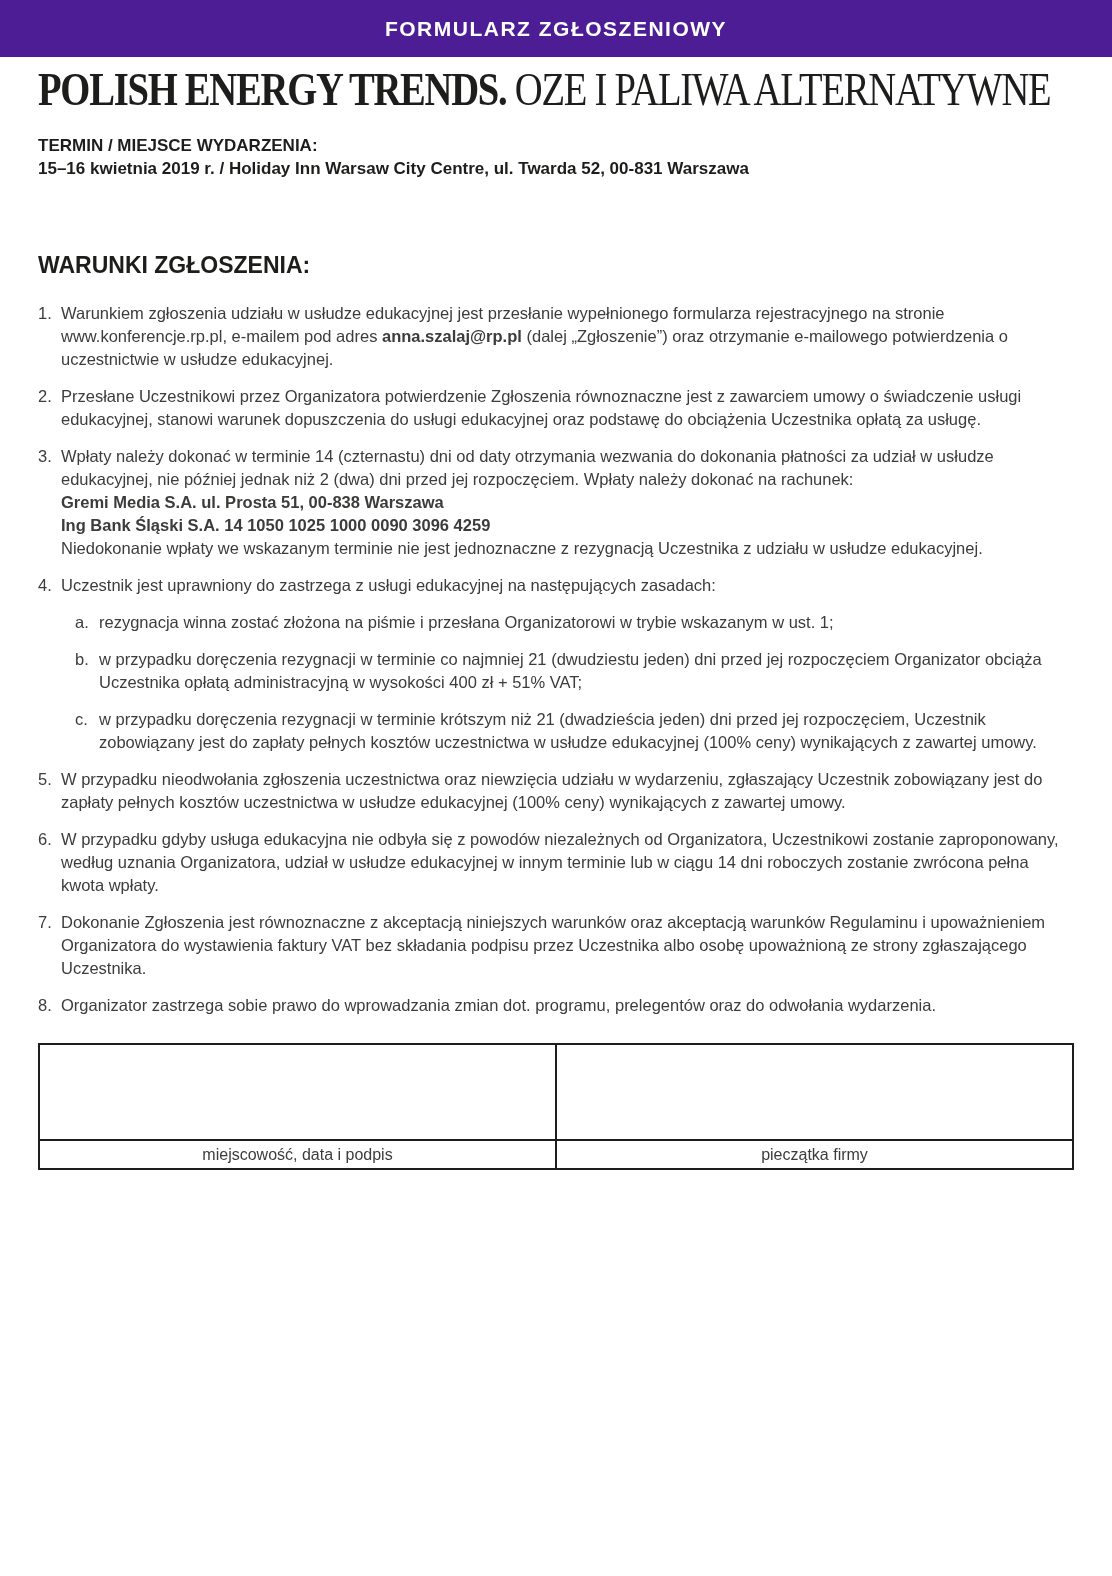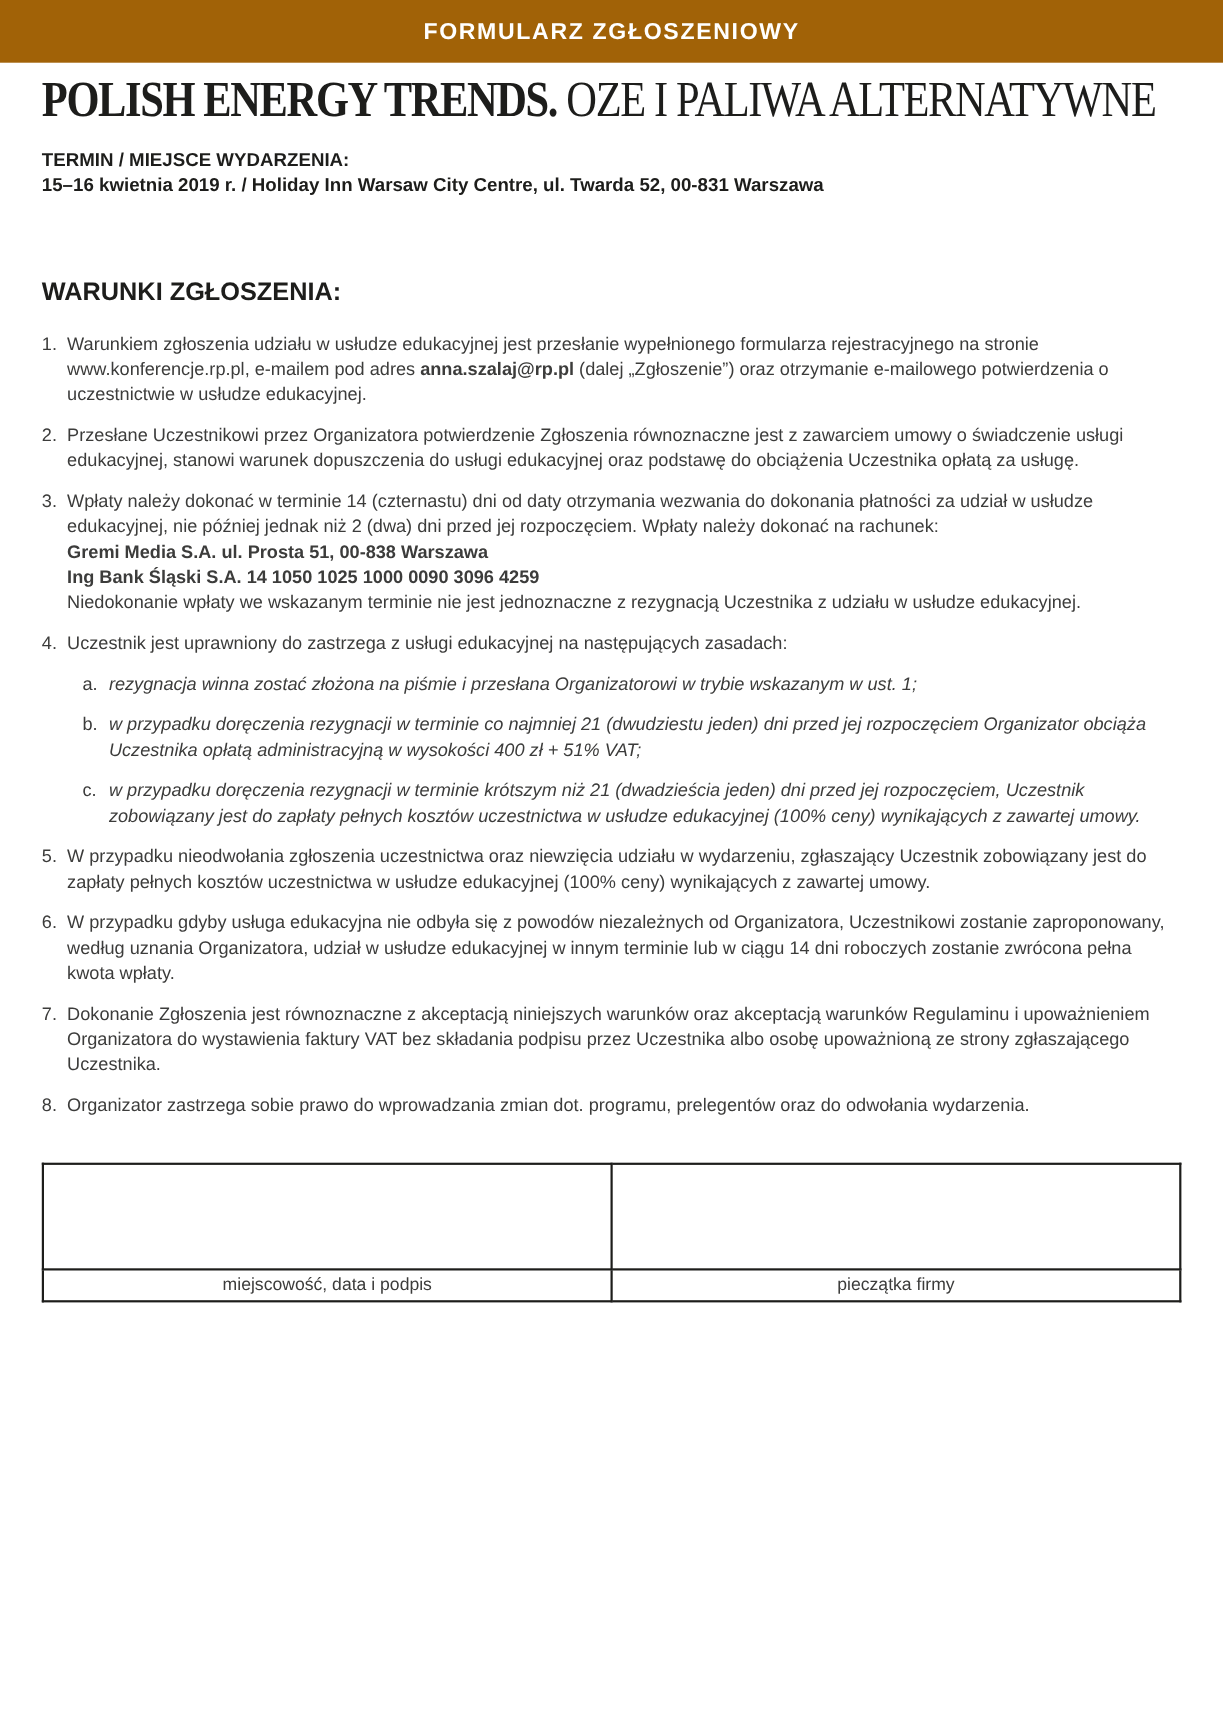--- a/index.html
+++ b/index.html
@@ -10,21 +10,21 @@
     position: relative;
     font-family: "Liberation Sans", "DejaVu Sans", sans-serif;
     color: #3c3c3b;
     overflow: hidden;
   }
 
   
   .banner {
     width: 100%;
     height: 57px;
-    background: #a16207;
+    background: #4c1d95;
     display: flex;
     align-items: center;
     justify-content: center;
   }
   .banner-text {
     color: #ffffff;
     font-size: 21px;
     font-weight: bold;
     letter-spacing: 1.5px;
   }
@@ -57,26 +57,26 @@
     font-size: 23px;
     color: #1d1d1b;
   }
   .terms-list { margin-top: 23px; font-size: 16.5px; line-height: 23px; }
   .term-item { display: flex; margin-bottom: 14px; }
   .term-num  { width: 23px; flex: none; }
   .term-content { flex: 1; }
   .term-content .b { font-weight: bold; }
   .term-subitem { display: flex; margin: 14px 0 14px 37px; }
   .sub-letter { width: 24px; flex: none; }
-  .sub-text { flex: 1; font-style: italic; }
+  .sub-text { flex: 1; }
 
   
   .sig-table {
     width: 100%;
-    margin-top: 40px;
+    margin-top: 26px;
     border-collapse: collapse;
     table-layout: fixed;
     padding-left: 14px;
   }
   .sig-table td {
     border: 2px solid #1d1d1b;
     text-align: center;
     vertical-align: middle;
     font-size: 16px;
     color: #3c3c3b;

